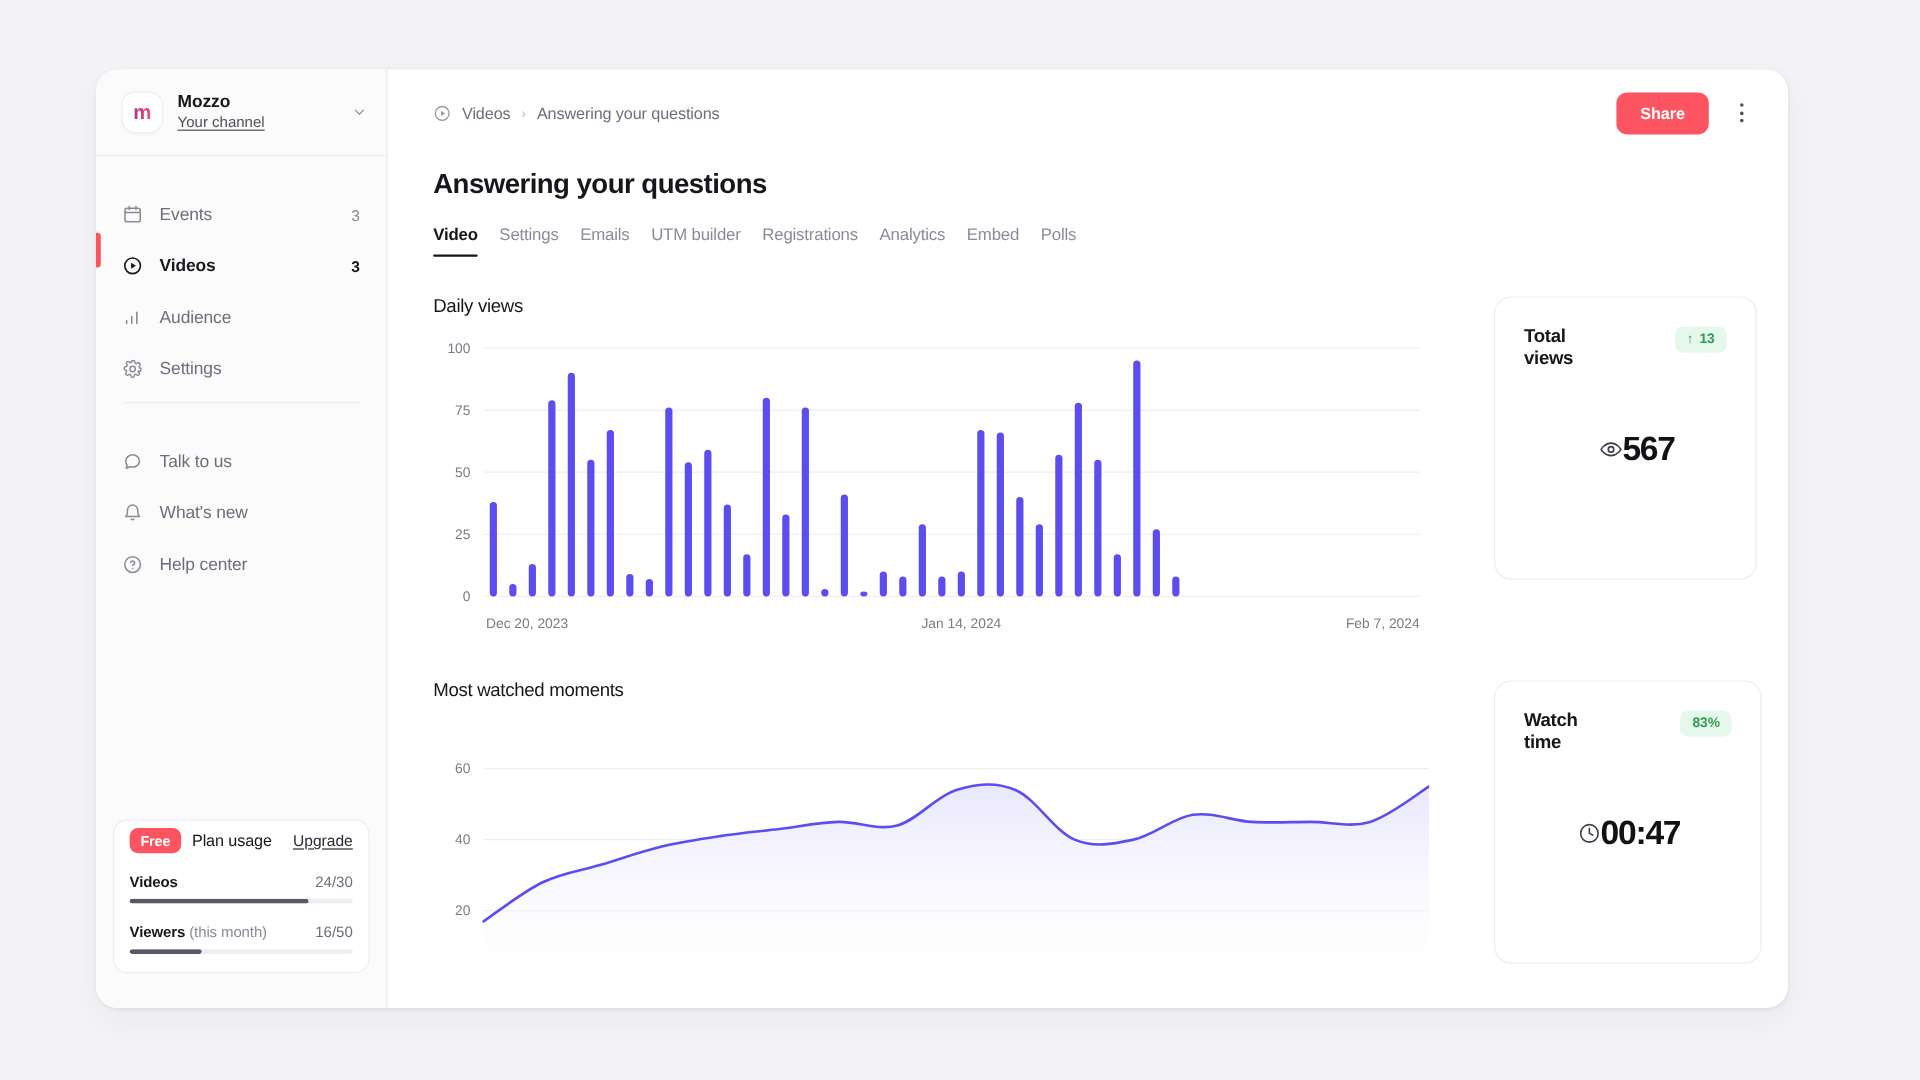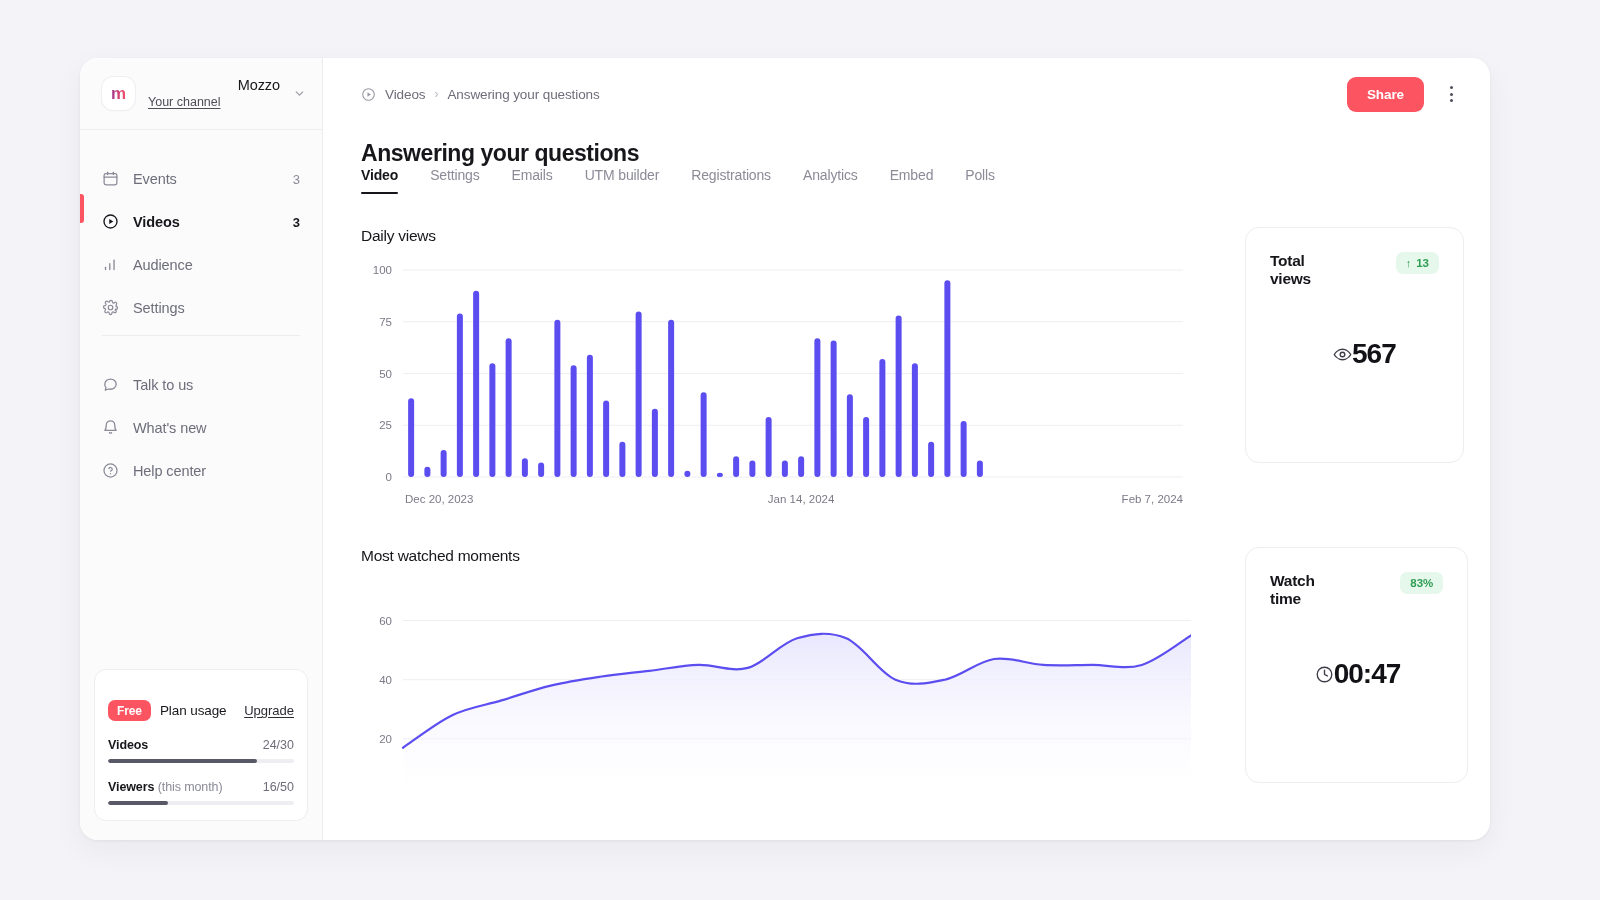--- a/index.html
+++ b/index.html
@@ -45,22 +45,22 @@
     background-image: linear-gradient(90deg,#ffffff,#ffffff);
   }
   .brand-logo span {
     background: linear-gradient(90deg,#9d3a8f 0%, #d33f6e 55%, #f4566f 100%);
     -webkit-background-clip: text; background-clip: text;
     color: transparent;
     font-size: 17px; font-weight: 700; line-height: 1;
   }
   .brand-text { flex: 1; min-width: 0; }
   .brand-name {
-    font-size: 14.5px; font-weight: 400; color: #17171c;
-    letter-spacing: -.1px; line-height: 1.25; text-align: right;
+    font-size: 14.5px; font-weight: 700; color: #17171c;
+    letter-spacing: -.1px; line-height: 1.25;
   }
   .brand-sub {
     font-size: 12.5px; color: #4e4e58;
     text-decoration: underline; text-underline-offset: 2px;
     line-height: 1.4;
   }
   .brand-chev { color: #9a9aa6; display:flex; align-items:center; }
 
   .nav { padding-top: 14px; }
   .nav-item {
@@ -82,25 +82,25 @@
   .nav-item.active .nav-count { color: #17171c; font-weight: 700; }
   .nav-item.active .ico { color: #17171c; }
 
   .nav-divider {
     height: 1px; background: #ececf1;
     margin: 19px 22px 14px 22px;
   }
 
   
   .plan-card {
-    position: absolute; left: 14px; right: 14px; bottom: 19px;
+    position: absolute; left: 14px; right: 14px; bottom: 29px;
     background: #ffffff;
     border: 1px solid #ededf2;
     border-radius: 12px;
-    padding: 30px 13px 15px 13px;
+    padding: 6px 13px 15px 13px;
   }
   .plan-head { display: flex; align-items: center; gap: 9px; }
   .plan-badge {
     background: #fc5460; color: #fff;
     font-size: 12px; font-weight: 700;
     padding: 3.5px 9px; border-radius: 7px;
     letter-spacing: -.1px;
   }
   .plan-title { font-size: 13.5px; color: #17171c; flex: 1; letter-spacing:-.1px;}
   .plan-upgrade {
@@ -140,21 +140,21 @@
     margin-left: 4px;
   }
   .kebab i { width: 3px; height: 3px; border-radius: 50%; background: #50505c; display: block; }
 
   .content { padding: 0 26px 0 38px; position: relative; }
   .page-title {
     font-size: 23px; font-weight: 700; color: #16161b;
     letter-spacing: -.45px; margin-top: 10px;
   }
   .tabs {
-    display: flex; gap: 32px; 
+    display: flex; gap: 18px; margin-top: 20px;
   }
   .tab {
     font-size: 14px; color: #8b8b98; padding-bottom: 11px;
     cursor: pointer; position: relative; letter-spacing: -.15px;
   }
   .tab.active { color: #16161b; font-weight: 700; }
   .tab.active::after {
     content: ""; position: absolute; left: 0; right: 0; bottom: 0;
     height: 2px; background: #16161b; border-radius: 2px;
   }

